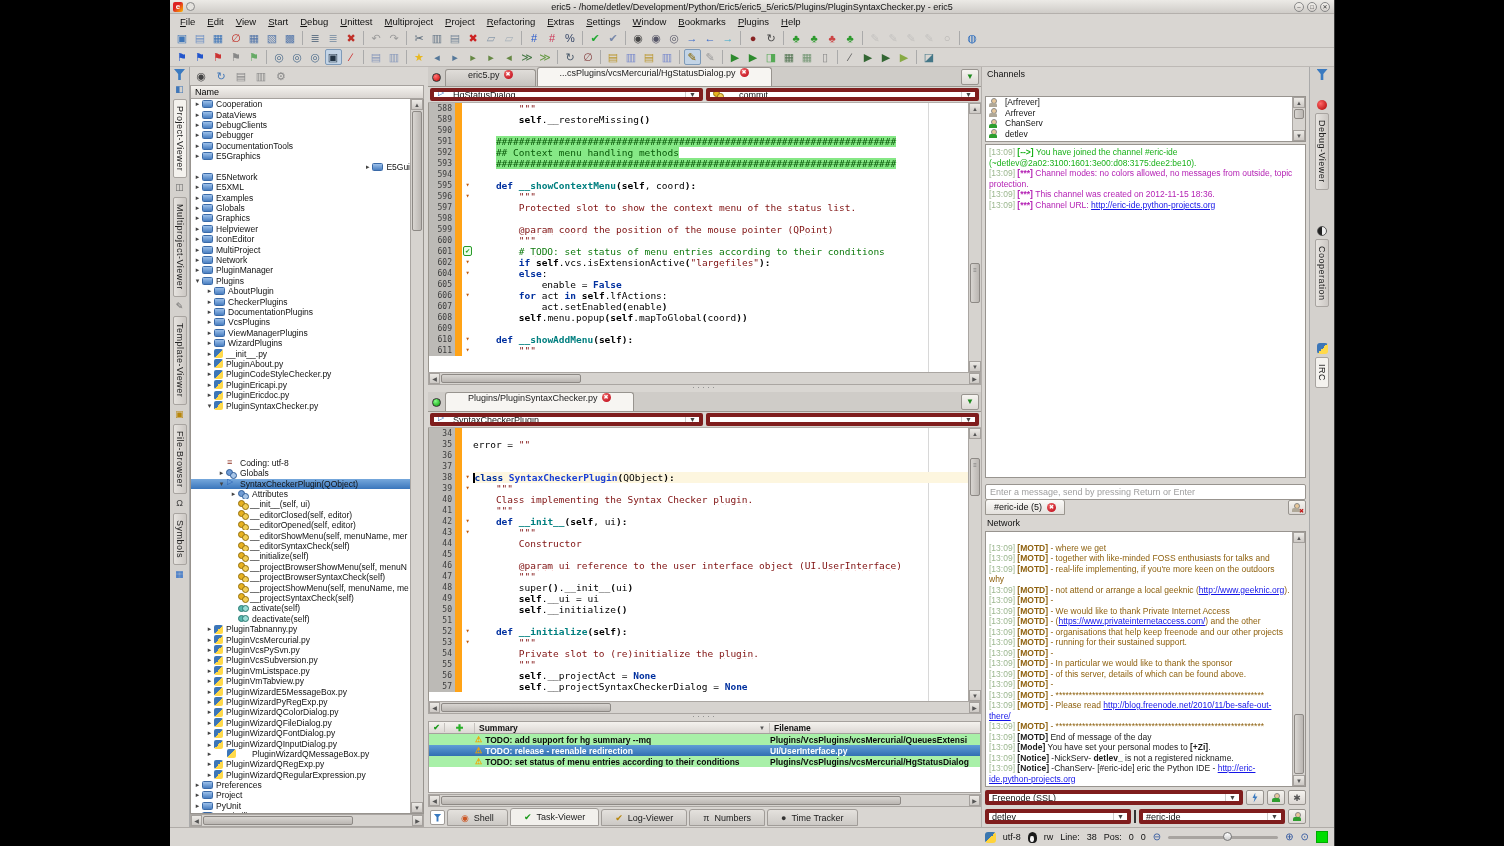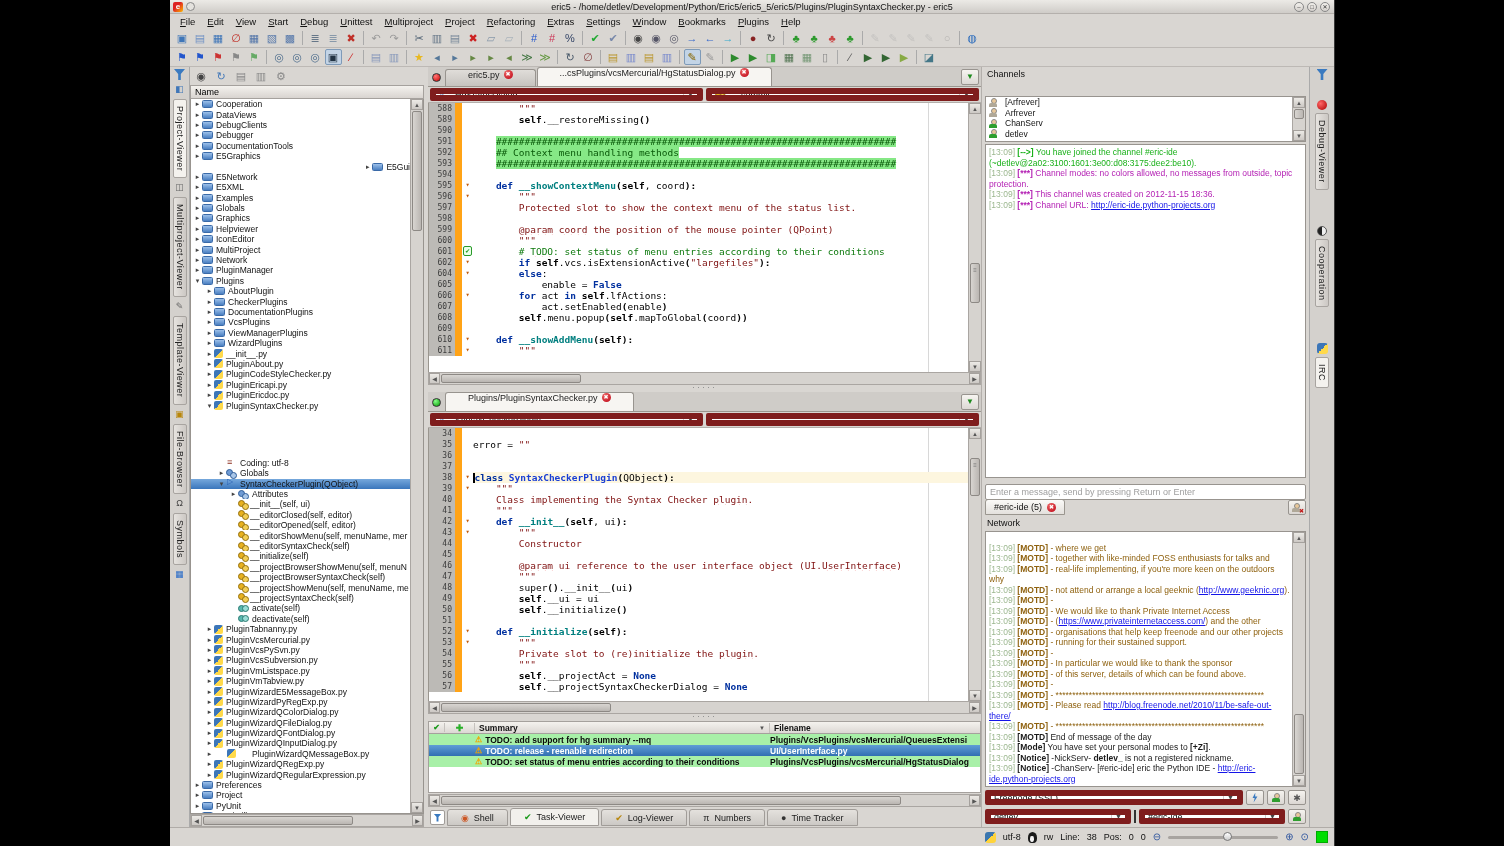--- a/index.html
+++ b/index.html
@@ -90,21 +90,21 @@
   .dot-red{background:radial-gradient(circle at 35% 30%,#f77,#c00);}
   .dot-green{background:radial-gradient(circle at 35% 30%,#8f8,#090);}
   .etab{height:17px;padding:0 22px;font-size:9px;color:#222;background:linear-gradient(#e0ddd9,#c6c3bf);
     border:1px solid #98948f;border-bottom:none;border-radius:3px 3px 0 0;display:flex;align-items:flex-start;gap:4px;margin-right:1px;}
   .etab.act{background:#f7f5f2;height:19px;}
   .tclose{width:9px;height:9px;background:radial-gradient(circle at 35% 30%,#e66,#b01);border-radius:50%;
     color:#fff;font-size:6px;line-height:9px;text-align:center;flex:none;}
   .cornerbtn{margin-left:auto;margin-bottom:1px;width:18px;height:16px;background:linear-gradient(#f6f4f0,#dcd8d4);
     border:1px solid #98948f;border-radius:2px;color:#1e8a1e;font-size:8px;text-align:center;line-height:14px;}
   .navrow{height:16px;display:flex;gap:3px;padding:1px 2px;background:#d9d6d2;border-bottom:1px solid #b3afab;flex:none;}
-  .combo{flex:1;background:#fff;border:6px solid #7f1d1d;border-radius:2px;font-size:9px;display:flex;
+  .combo{flex:1;background:#fff;border:4px solid #7f1d1d;border-radius:2px;font-size:9px;display:flex;
     align-items:center;padding:0 3px;gap:3px;color:#111;overflow:hidden;white-space:nowrap;}
   .combo .carr{margin-left:auto;color:#444;font-size:7px;border-left:1px solid #ccc;padding-left:3px;flex:none;}
   .cico{width:10px;height:9px;position:relative;flex:none;}
 
   .codearea{flex:1;position:relative;background:#fff;overflow:hidden;border-left:1px solid #9a968f;}
   .edge{position:absolute;top:0;bottom:0;width:1px;background:#d8d8d8;left:499px;}
   .lines{position:absolute;left:0;top:0;right:13px;bottom:0;overflow:hidden;}
   .cl{display:flex;height:11px;line-height:11px;font-family:"DejaVu Sans Mono",monospace;font-size:9.5px;white-space:pre;}
   .ln{width:26px;background:#bcbab6;color:#3c3c3c;text-align:right;padding-right:3px;font-size:8px;flex:none;}
   .chbar{width:7px;background:#ffa317;flex:none;}
@@ -648,21 +648,21 @@
             <div class="trow" style="padding-left: 14px;">
               <span class="exp">▸</span>
               <span class="tico ic-py"></span>
               <span class="tlbl">PluginWizardQFileDialog.py</span>
             </div>
             <div class="trow" style="padding-left: 14px;">
               <span class="exp">▸</span>
               <span class="tico ic-py"></span>
               <span class="tlbl">PluginWizardQFontDialog.py</span>
             </div>
-            <div class="trow" style="padding-left: 14px;">
+            <div class="trow" style="padding-left: 14px; align-items: flex-end;">
               <span class="exp">▸</span>
               <span class="tico ic-py"></span>
               <span class="tlbl">PluginWizardQInputDialog.py</span>
             </div>
             <div class="trow" style="padding-left: 14px; gap: 13px;">
               <span class="exp">▸</span>
               <span class="tico ic-py"></span>
               <span class="tlbl">PluginWizardQMessageBox.py</span>
             </div>
             <div class="trow" style="padding-left: 14px;">

